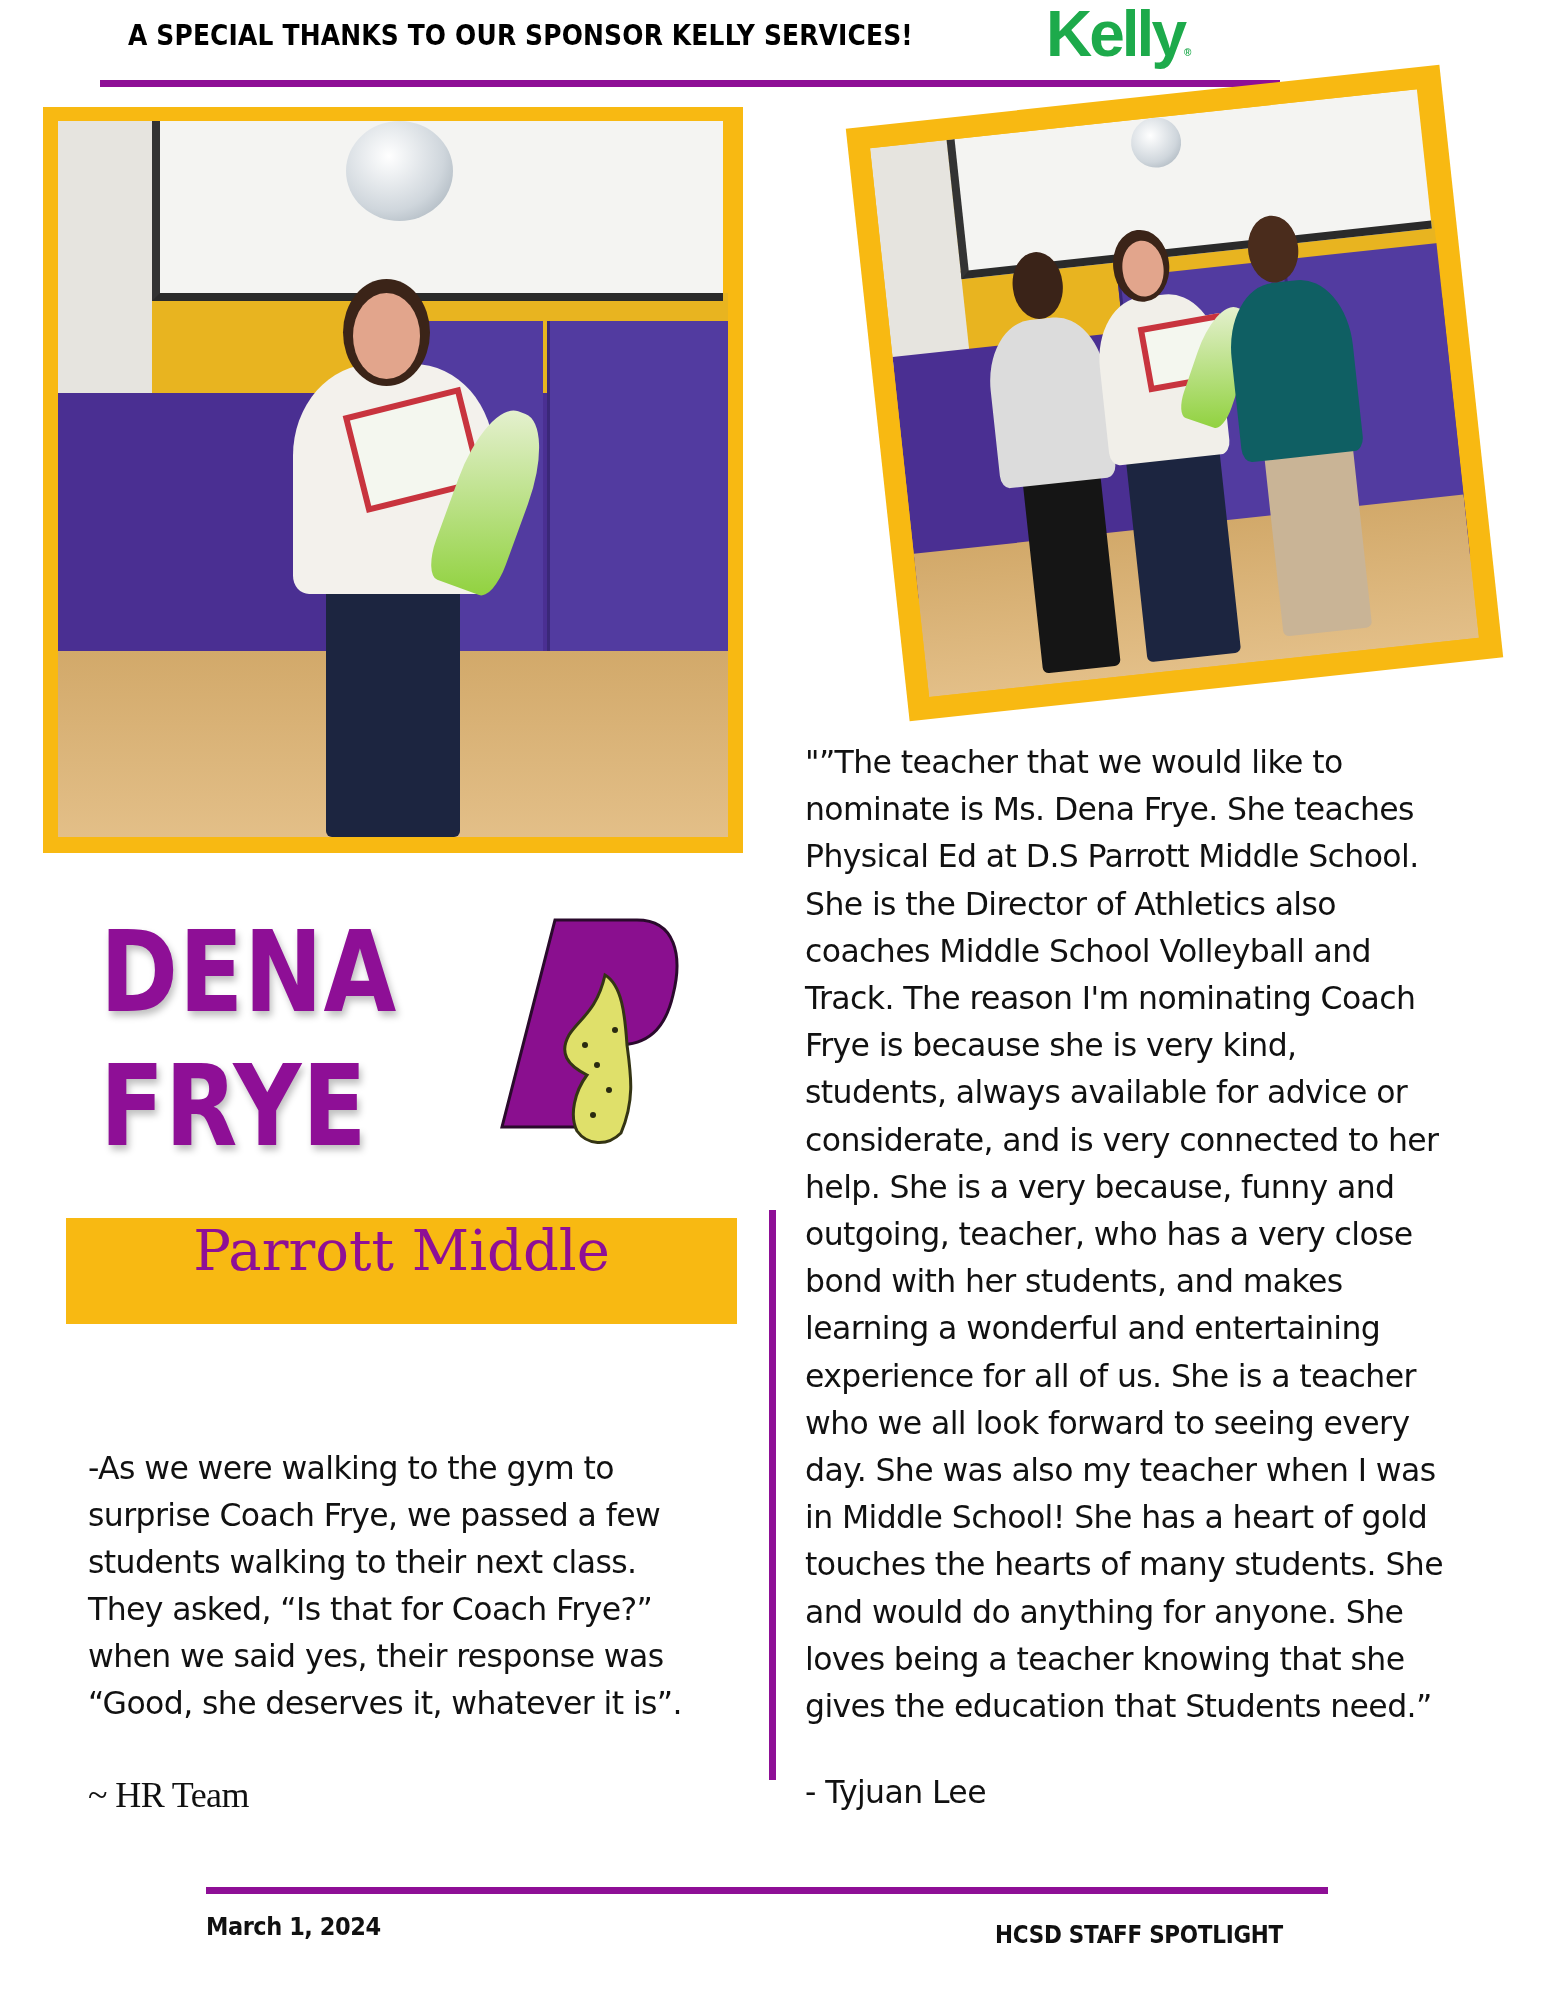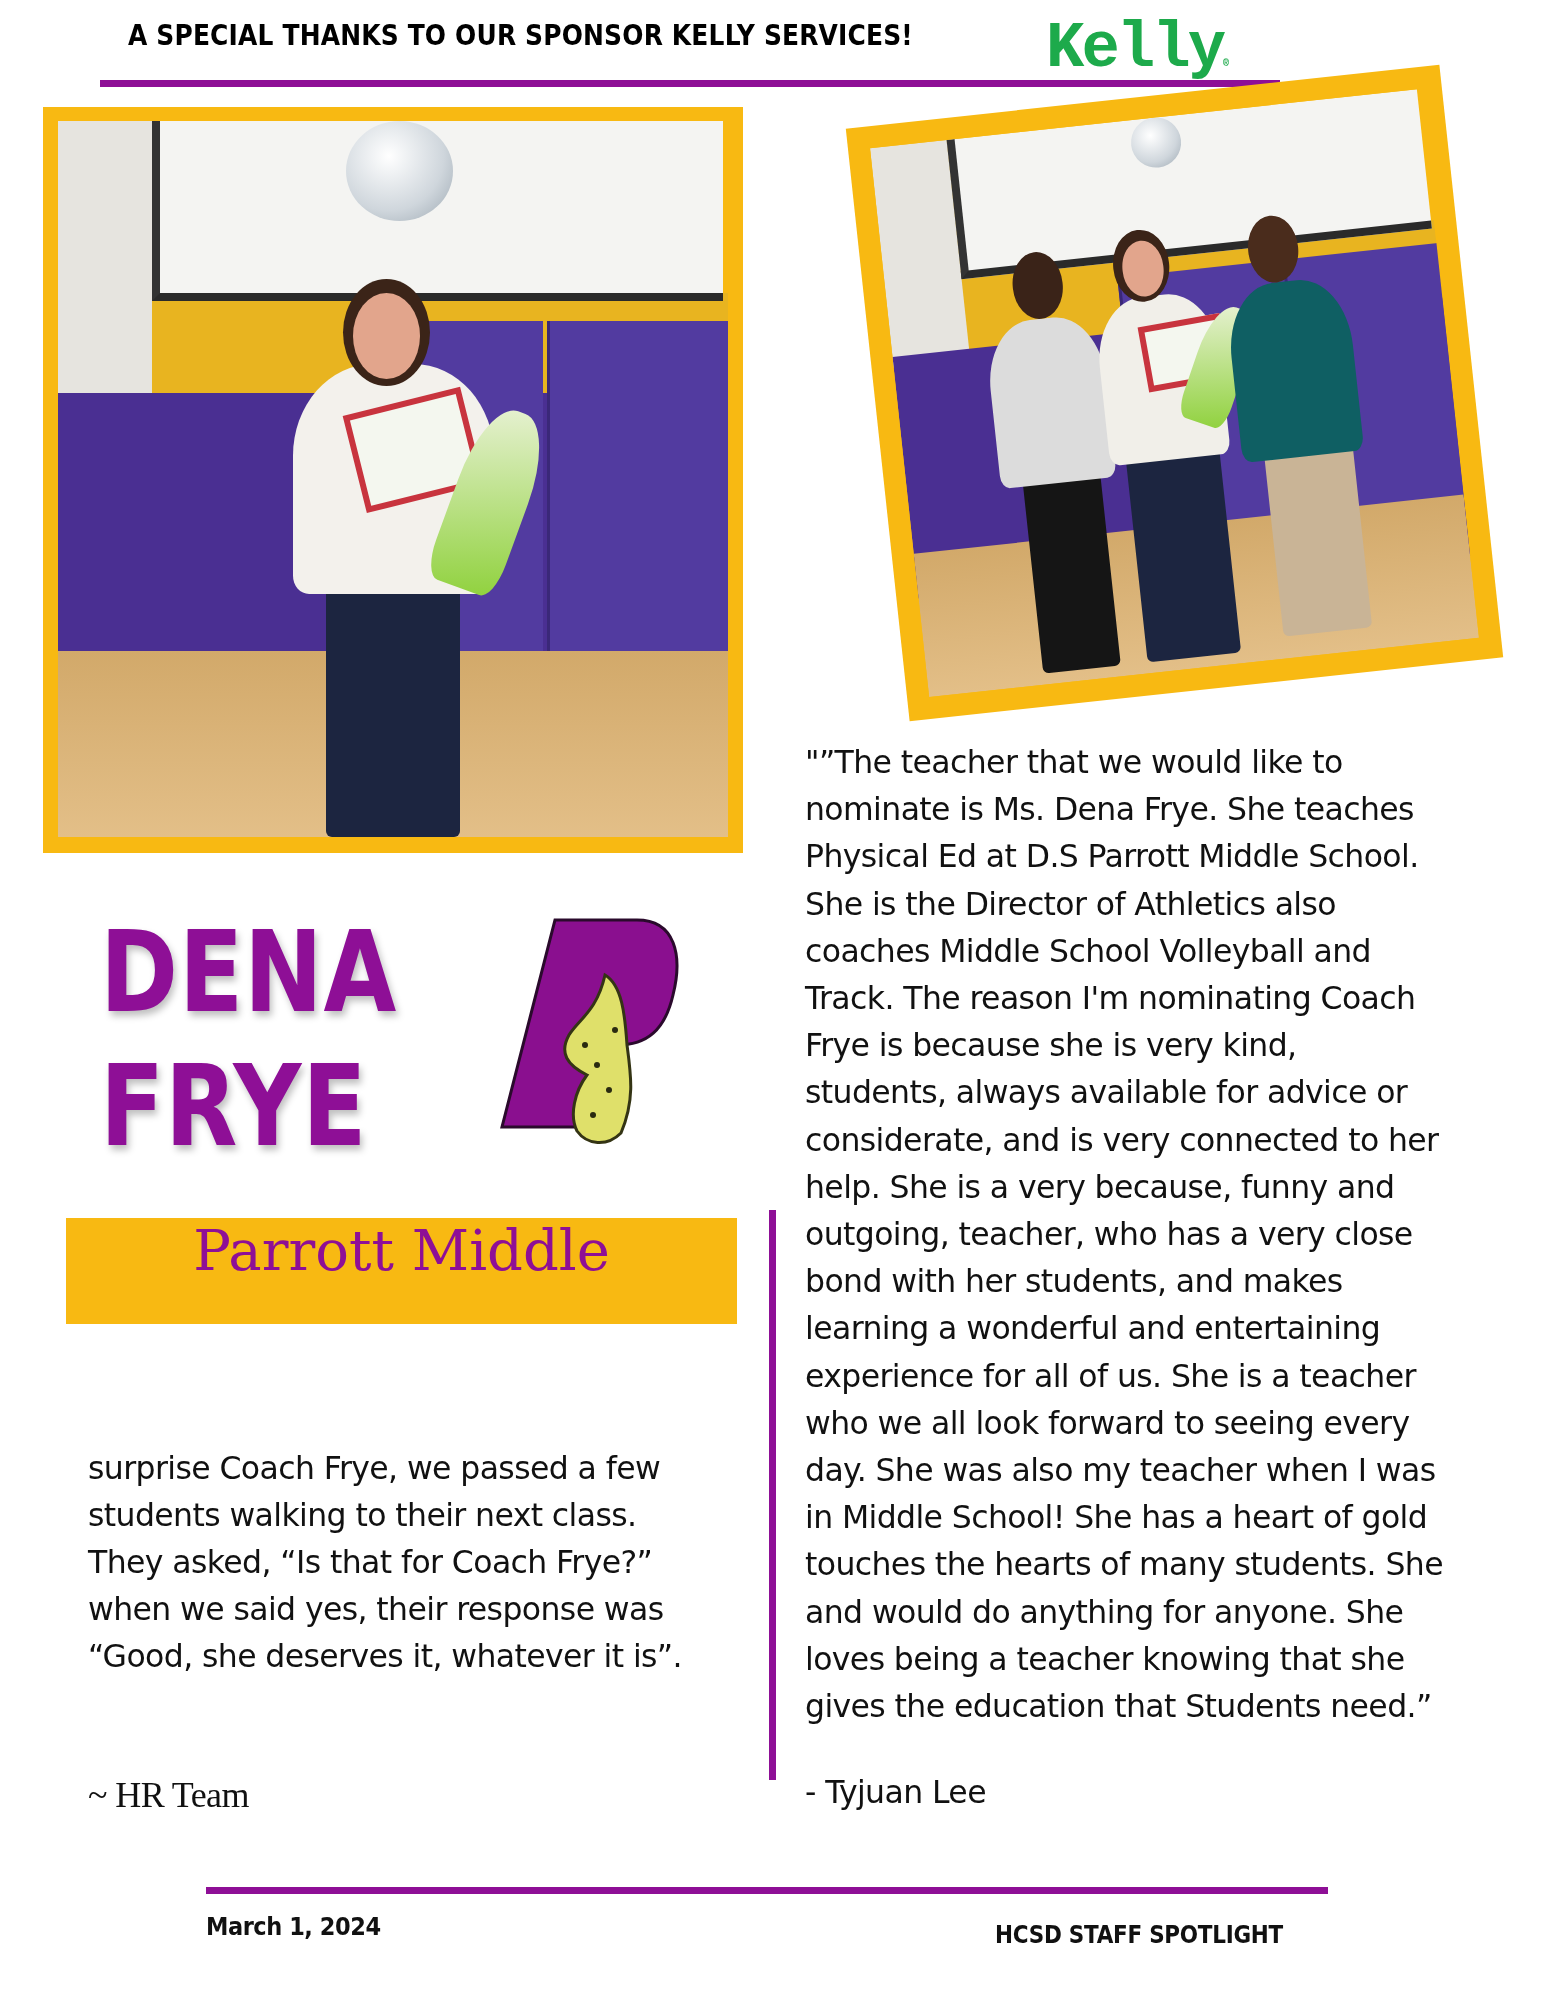--- a/index.html
+++ b/index.html
@@ -1,21 +1,21 @@
 <!DOCTYPE html>
 <html><head>
 <meta charset="utf-8">
 <style>
   html, body { margin:0; padding:0; background:#ffffff; }
   body { width:1545px; height:2000px; position:relative; overflow:hidden; font-family:"Liberation Sans", sans-serif; color:#111; }
   .abs { position:absolute; }
 
   
   .sponsor-text { left:128px; top:18px; font-family:"DejaVu Sans", sans-serif; font-weight:bold; font-size:29px; letter-spacing:0.2px; color:#000; transform:scaleX(0.86); transform-origin:left top; white-space:nowrap; }
-  .kelly-logo { left:1046px; top:2px; font-family:Liberation Mono, monospace; font-weight:bold; font-size:64px; letter-spacing:-3px; color:#1daa4b; line-height:1;margin-top:15px; }
+  .kelly-logo { left:1046px; top:2px; font-family:Liberation Sans, sans-serif; font-weight:bold; font-size:64px; letter-spacing:-3px; color:#1daa4b; line-height:1; }
   .kelly-reg { font-size:10px; vertical-align:baseline; letter-spacing:0; }
   .top-rule { left:100px; top:80px; width:1180px; height:7px; background:#8e0f96; }
 
   
   .photo-left { left:43px; top:107px; width:700px; height:746px; background:#f8b912; box-sizing:border-box; padding:14px 15px 16px 15px; }
   .photo-right { left:876px; top:95px; width:597px; height:596px; background:#f8b912; box-sizing:border-box; padding:22px; transform:rotate(-6.15deg); transform-origin:center center; }
   .photo-inner { width:100%; height:100%; position:relative; overflow:hidden; }
   .scene-banner { position:absolute; left:14%; top:0; width:84%; height:24%; background:#f4f4f2; border-left:8px solid #333; border-bottom:8px solid #2a2a2a; }
   .scene-wallwhite { position:absolute; left:0; top:0; width:14%; height:40%; background:#e6e4df; }
   .scene-yellow { position:absolute; left:0; top:24%; width:100%; height:14%; background:#e8b420; }
@@ -124,20 +124,21 @@
       <circle cx="96" cy="200" r="3" fill="#2a2a10"></circle>
       <circle cx="118" cy="115" r="3" fill="#2a2a10"></circle>
   </svg>
 </div>
 
 <div class="abs school-band">
   <span class="school-name">Parrott Middle</span>
 </div>
 
 <div class="abs story-left">
+  <span class="line">-As we were walking to the gym to</span>
   <span class="line">surprise Coach Frye, we passed a few</span>
   <span class="line">students walking to their next class.</span>
   <span class="line">They asked, “Is that for Coach Frye?”</span>
   <span class="line">when we said yes, their response was</span>
   <span class="line">“Good, she deserves it, whatever it is”.</span>
 </div>
 <div class="abs signature-left">~ HR Team</div>
 
 <div class="abs v-divider"></div>
 

